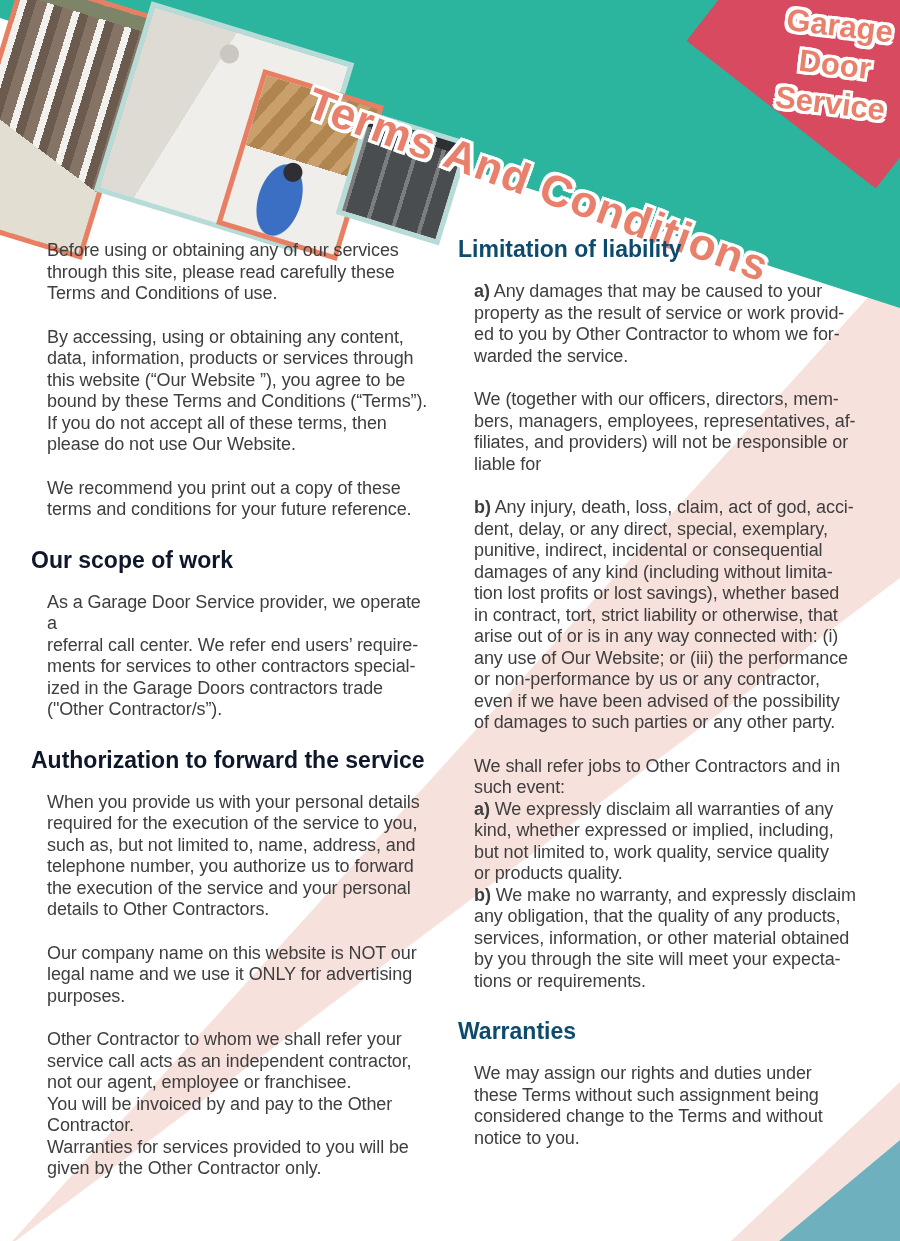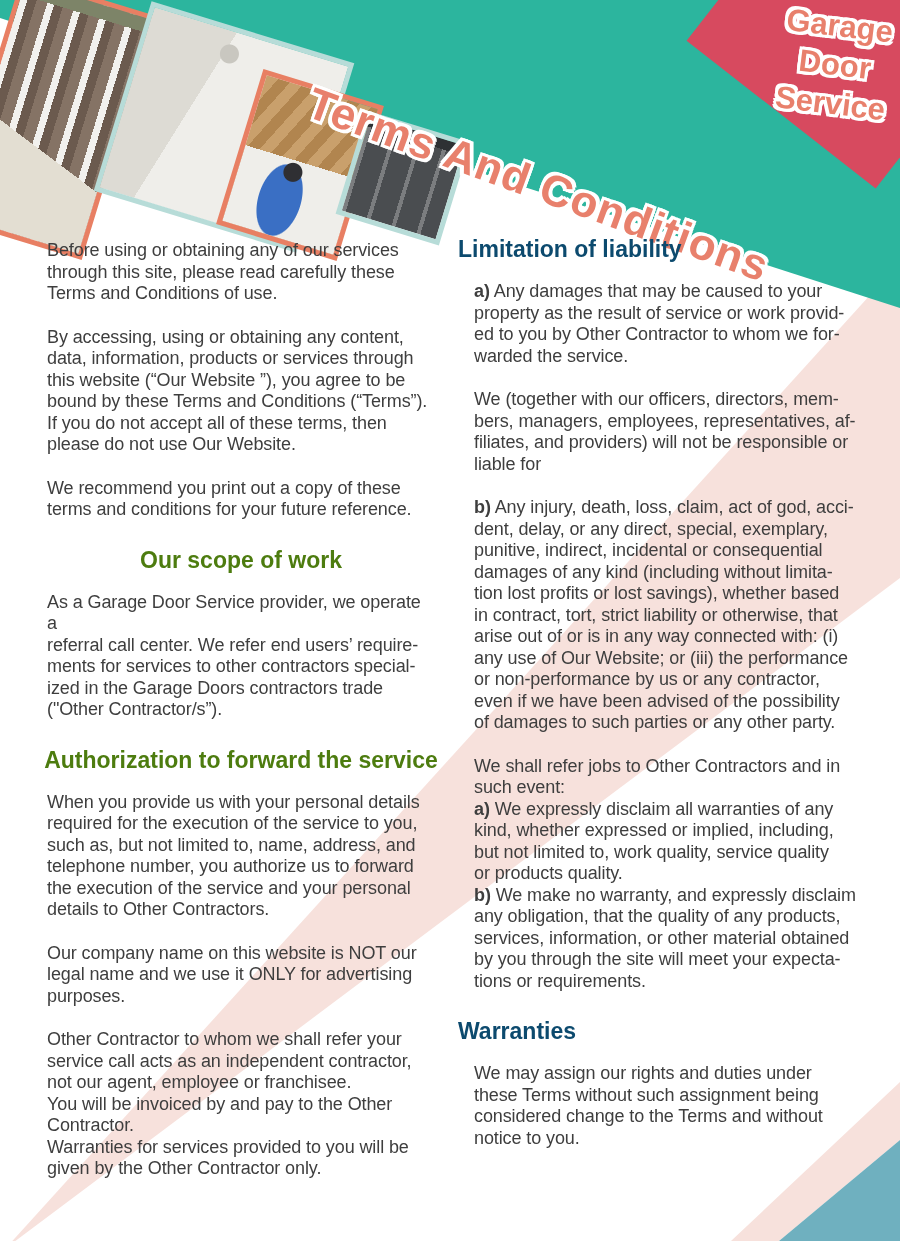--- a/index.html
+++ b/index.html
@@ -108,21 +108,21 @@
     letter-spacing:-0.1px;
   }
   .col-left{left:31px;top:240px;width:420px;}
   .col-right{left:458px;top:236px;width:430px;}
   .col p{margin:0 16px 22px;white-space:pre-line;}
   .col h2{
     font-size:23px;line-height:26px;
     margin:26px 0 19px;
     letter-spacing:0;
   }
-  .col-left h2{color:#4d7c0f;text-align:center;}
+  .col-left h2{color:#0f172a;}
   .col-right h2{color:#0c4a6e;}
   .col-right h2:first-child{margin-top:0;}
   .col b{font-weight:bold;}
 </style>
 </head>
 <body>
 
 <div class="page">
 
   <div class="pink-triangle"></div>

